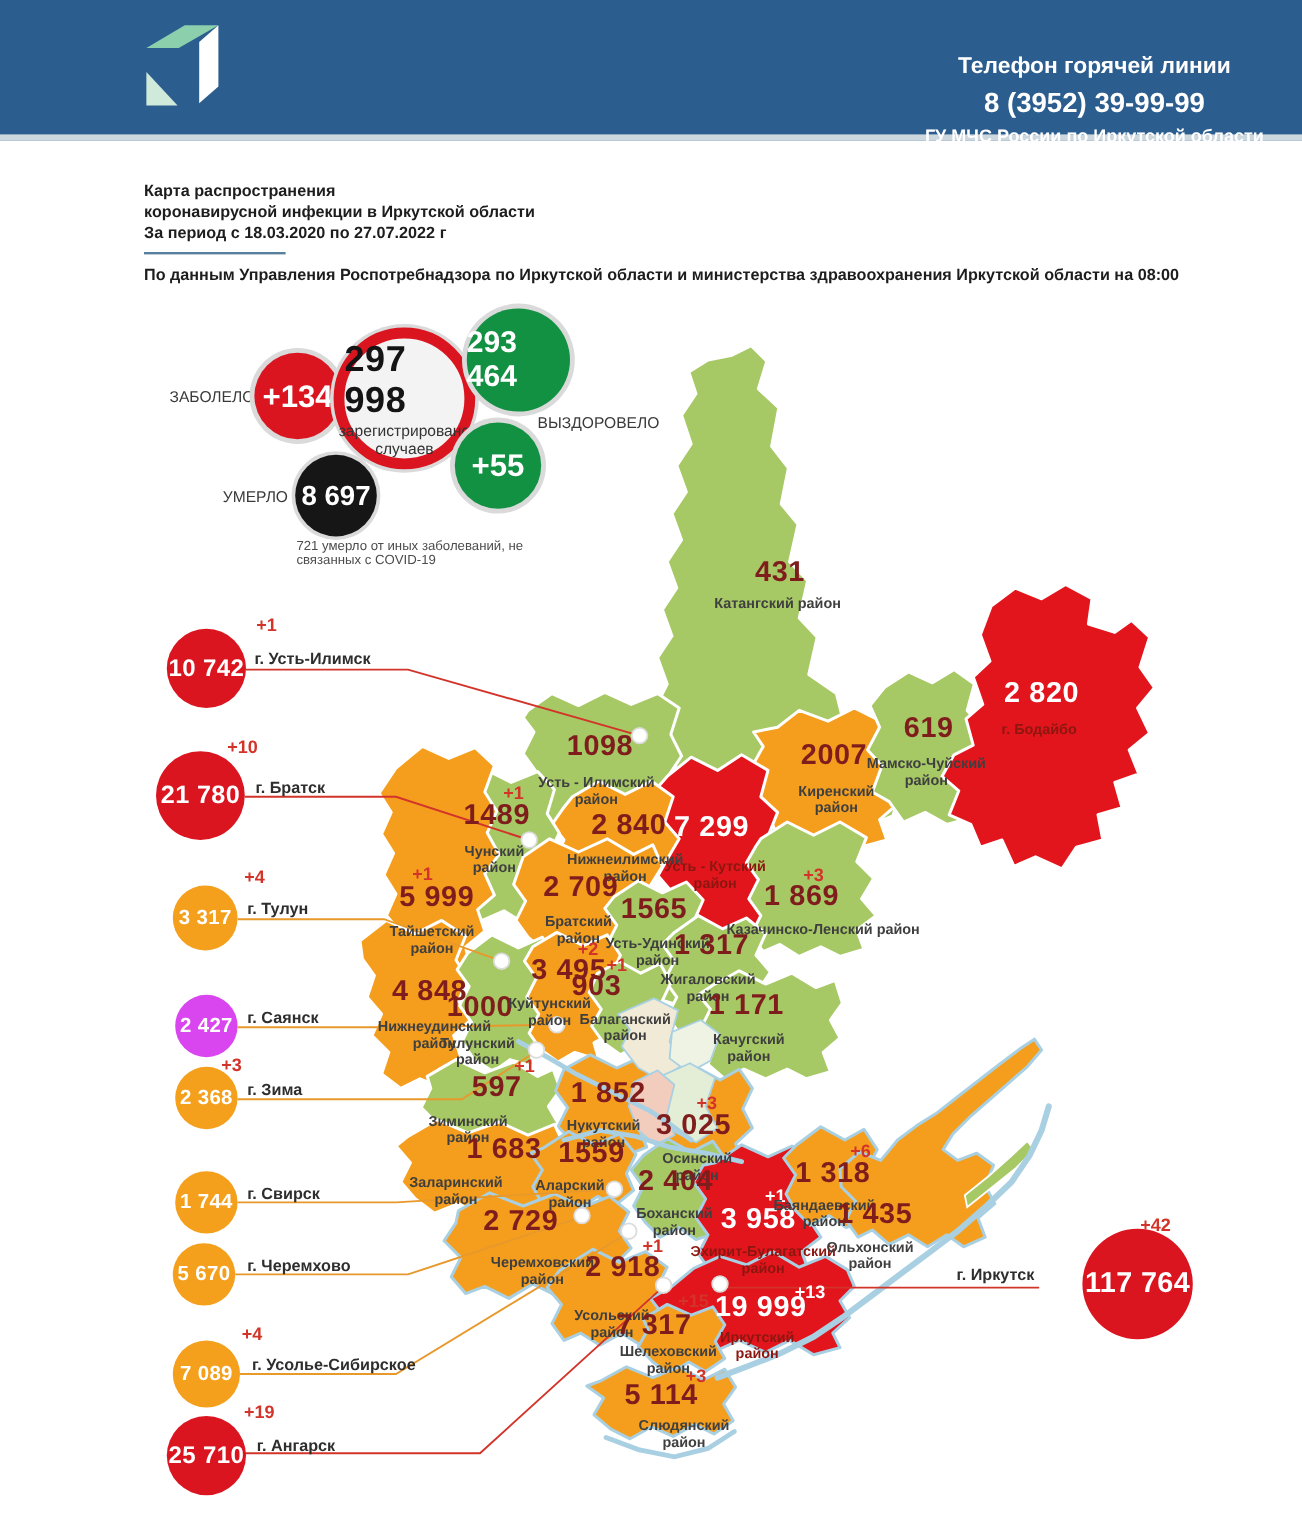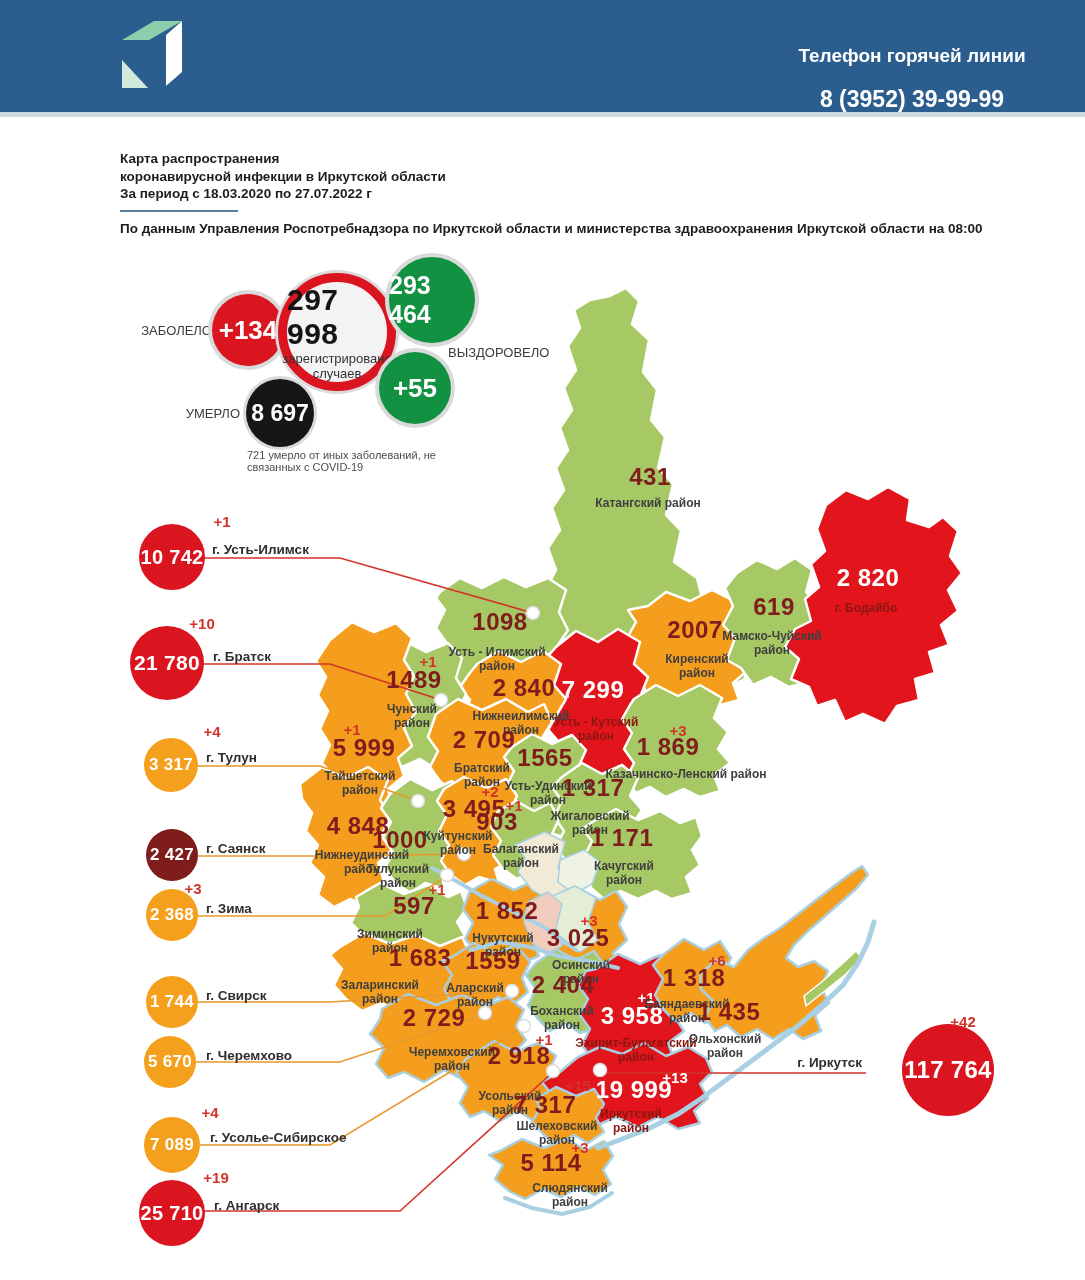--- a/index.html
+++ b/index.html
@@ -7,21 +7,21 @@
         font-family:"Liberation Sans",sans-serif;}
   
   .hdr{position:absolute;left:0;top:0;width:100%;height:117px;background:#2b5d8e;
        border-bottom:5px solid #cdd7de;box-sizing:border-box;}
   .logo{position:absolute;left:118px;top:16px;display:flex;gap:20px;align-items:flex-start;}
   .logo-text{color:#fff;}
   .logo-title{font-size:21px;font-weight:bold;line-height:23px;}
   .logo-sub{font-size:11.5px;font-weight:600;margin-top:9px;}
   .hotline{position:absolute;left:760px;top:20px;width:304px;text-align:center;color:#fff;}
   .hot1{font-size:19px;font-weight:bold;margin-top:25px;}
-  .hot2{font-size:23px;font-weight:bold;margin-top:19px;}
+  .hot2{font-size:23px;font-weight:bold;margin-top:5px;}
   .hot3{font-size:15px;font-weight:bold;margin-top:6px;}
   
   .tblock{position:absolute;left:120px;top:150px;width:900px;}
   .t1{font-size:13.5px;font-weight:bold;color:#1d1d1d;line-height:17.5px;}
   .rule{width:118px;height:2px;background:#57809f;margin:7px 0 9px 0;}
   .src{font-size:13.5px;font-weight:bold;color:#1d1d1d;}
   
   .circ{position:absolute;border-radius:50%;display:flex;flex-direction:column;align-items:center;
         justify-content:center;color:#fff;font-weight:bold;box-sizing:border-box;
         box-shadow:0 0 0 4px #dadada;}
@@ -247,21 +247,21 @@
       <div class="ddl" style="left: 580px; top: 1147px;">+3</div>
       <div class="cc" style="left: 139px; top: 524px; width: 66px; height: 66px; background: rgb(218, 21, 32); font-size: 20px;">10 742</div>
       <div class="cl" style="left: 212px; top: 549px;">г. Усть-Илимск</div>
       <div class="cd" style="left: 222px; top: 521px;">+1</div>
       <div class="cc" style="left: 130px; top: 626px; width: 74px; height: 74px; background: rgb(218, 21, 32); font-size: 21px;">21 780</div>
       <div class="cl" style="left: 213px; top: 656px;">г. Братск</div>
       <div class="cd" style="left: 202px; top: 623px;">+10</div>
       <div class="cc" style="left: 144px; top: 738px; width: 54px; height: 54px; background: rgb(245, 160, 29); font-size: 17px;">3 317</div>
       <div class="cl" style="left: 206px; top: 757px;">г. Тулун</div>
       <div class="cd" style="left: 212px; top: 731px;">+4</div>
-      <div class="cc" style="left: 146px; top: 829px; width: 52px; height: 52px; background: #7f1d1d; font-size: 17px;">2 427</div>
+      <div class="cc" style="left: 146px; top: 829px; width: 52px; height: 52px; background: #d946ef; font-size: 17px;">2 427</div>
       <div class="cl" style="left: 206px; top: 848px;">г. Саянск</div>
       <div class="cc" style="left: 146px; top: 889px; width: 52px; height: 52px; background: rgb(245, 160, 29); font-size: 17px;">2 368</div>
       <div class="cl" style="left: 206px; top: 908px;">г. Зима</div>
       <div class="cd" style="left: 193px; top: 888px;">+3</div>
       <div class="cc" style="left: 146px; top: 976px; width: 52px; height: 52px; background: rgb(245, 160, 29); font-size: 17px;">1 744</div>
       <div class="cl" style="left: 206px; top: 995px;">г. Свирск</div>
       <div class="cc" style="left: 144px; top: 1036px; width: 52px; height: 52px; background: rgb(245, 160, 29); font-size: 17px;">5 670</div>
       <div class="cl" style="left: 206px; top: 1055px;">г. Черемхово</div>
       <div class="cc" style="left: 144px; top: 1117px; width: 56px; height: 56px; background: rgb(245, 160, 29); font-size: 17px;">7 089</div>
       <div class="cl" style="left: 210px; top: 1137px;">г. Усолье-Сибирское</div>

